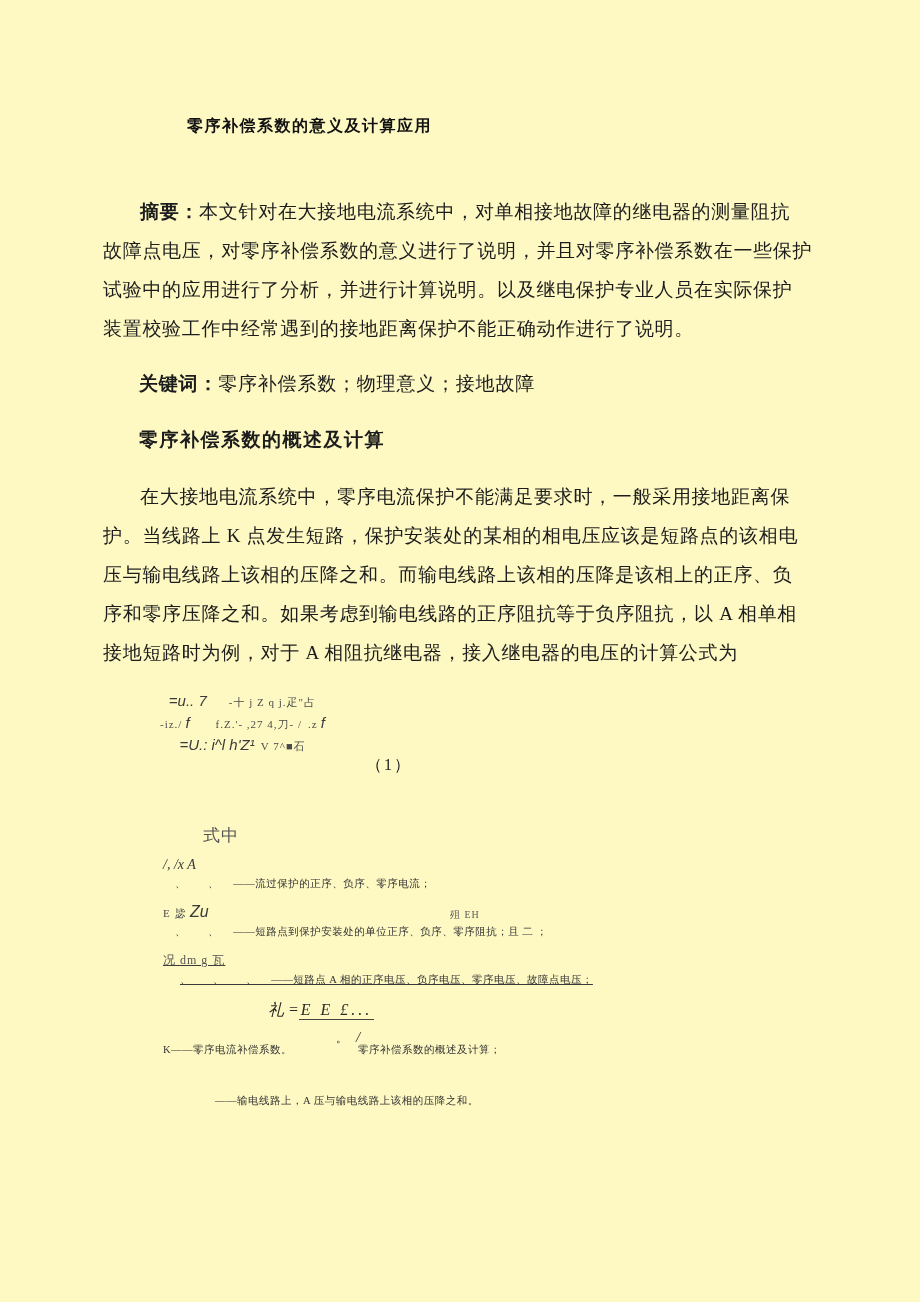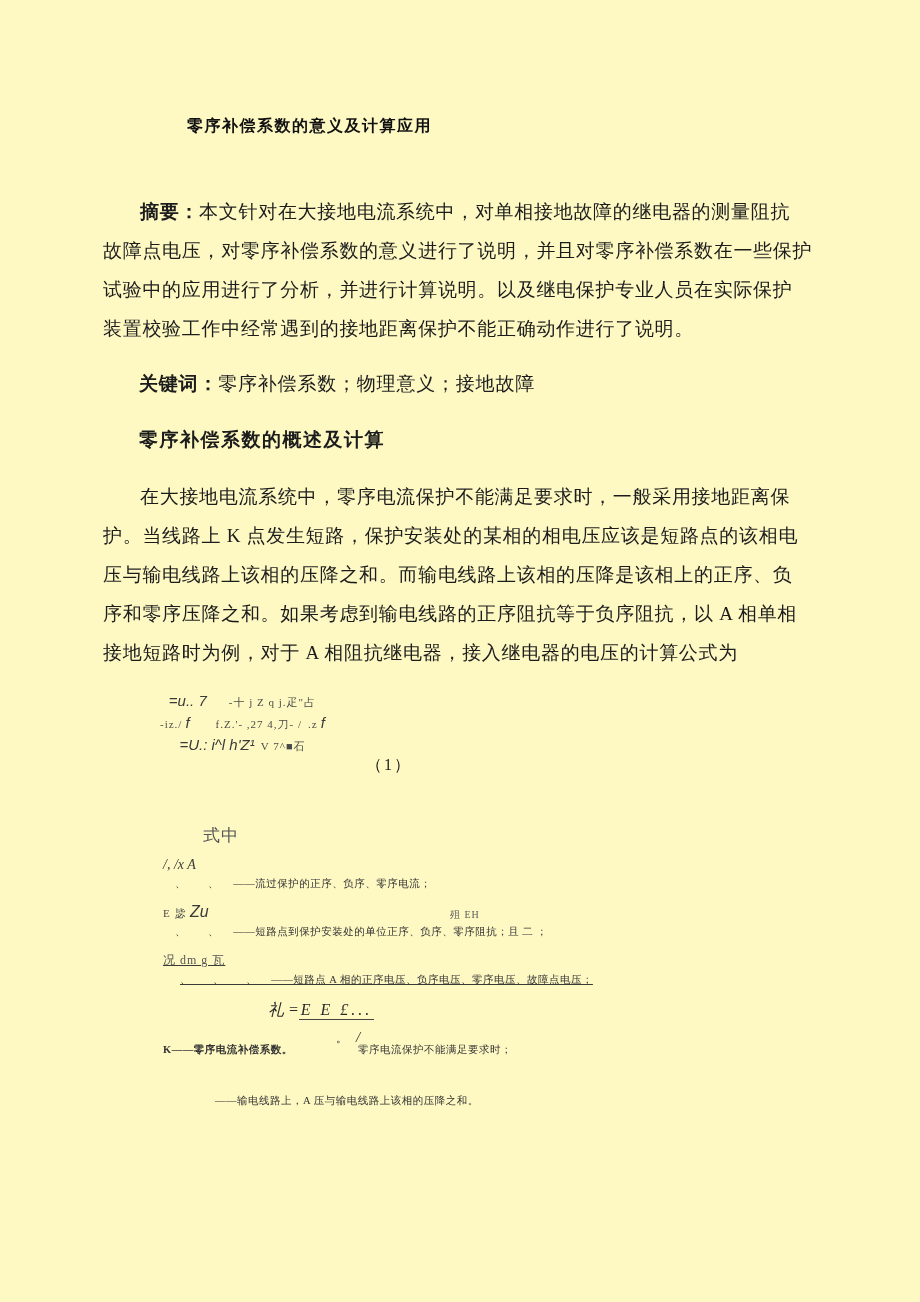--- a/index.html
+++ b/index.html
@@ -41,21 +41,21 @@
   .side-note { position:absolute; left:287px; top:5px; font-size:10px; color:#5a5a5a; letter-spacing:1px; font-style:normal; }
   .sym-desc { font-size:10.5px; font-style:normal; color:#333; margin-top:4px; padding-left:12px; letter-spacing:0.5px; white-space:nowrap; }
   .sym3 .sym-line { font-style:normal; font-size:12px; color:#555; letter-spacing:1px; }
   .sym3 .sym-desc { padding-left:17px; }
 
   .kf { position:absolute; left:268px; top:1000px; font-size:16px; font-style:italic; color:#2a2a2a; white-space:nowrap; }
   .kf .rhs { border-bottom:1px solid #444; letter-spacing:3px; padding:0 2px 1px 2px; }
   .kf-below { position:absolute; left:336px; top:1028px; white-space:nowrap; }
   .kf-below .dot { font-size:11px; color:#333; }
   .kf-below .slash { font-size:15px; font-style:italic; margin-left:9px; color:#333; }
-  .kleft  { position:absolute; left:163px; top:1043px; font-size:10.5px; color:#333; letter-spacing:0.5px; white-space:nowrap;font-weight:bold; }
+  .kleft  { position:absolute; left:163px; top:1043px; font-size:10.5px; color:#333; letter-spacing:0.5px; white-space:nowrap; }
   .kright { position:absolute; left:358px; top:1043px; font-size:10.5px; color:#333; letter-spacing:0.5px; white-space:nowrap; }
   .lastline { position:absolute; left:215px; top:1094px; font-size:10.5px; color:#333; letter-spacing:0.5px; white-space:nowrap; }
 </style>
 </head>
 <body>
 
 <div class="page">
 
   <h1 class="title">零序补偿系数的意义及计算应用</h1>
 
@@ -100,17 +100,17 @@
 
   <div class="symgroup sym3">
     <div class="sym-line">况 dm g 瓦</div>
     <div class="sym-desc">、　　、　　、　 ——短路点 A 相的正序电压、负序电压、零序电压、故障点电压；</div>
   </div>
 
   <div class="kf"><span>礼</span> <span>=</span><span class="rhs">E E £...</span></div>
   <div class="kf-below"><span class="dot">。</span><span class="slash">/</span></div>
 
   <div class="kleft">K——零序电流补偿系数。</div>
-  <div class="kright">零序电流保护不能满足要求时；</div>
+  <div class="kright">零序补偿系数的概述及计算；</div>
 
   <div class="lastline">——输电线路上，A 压与输电线路上该相的压降之和。</div>
 
 </div>
 
 </body></html>

